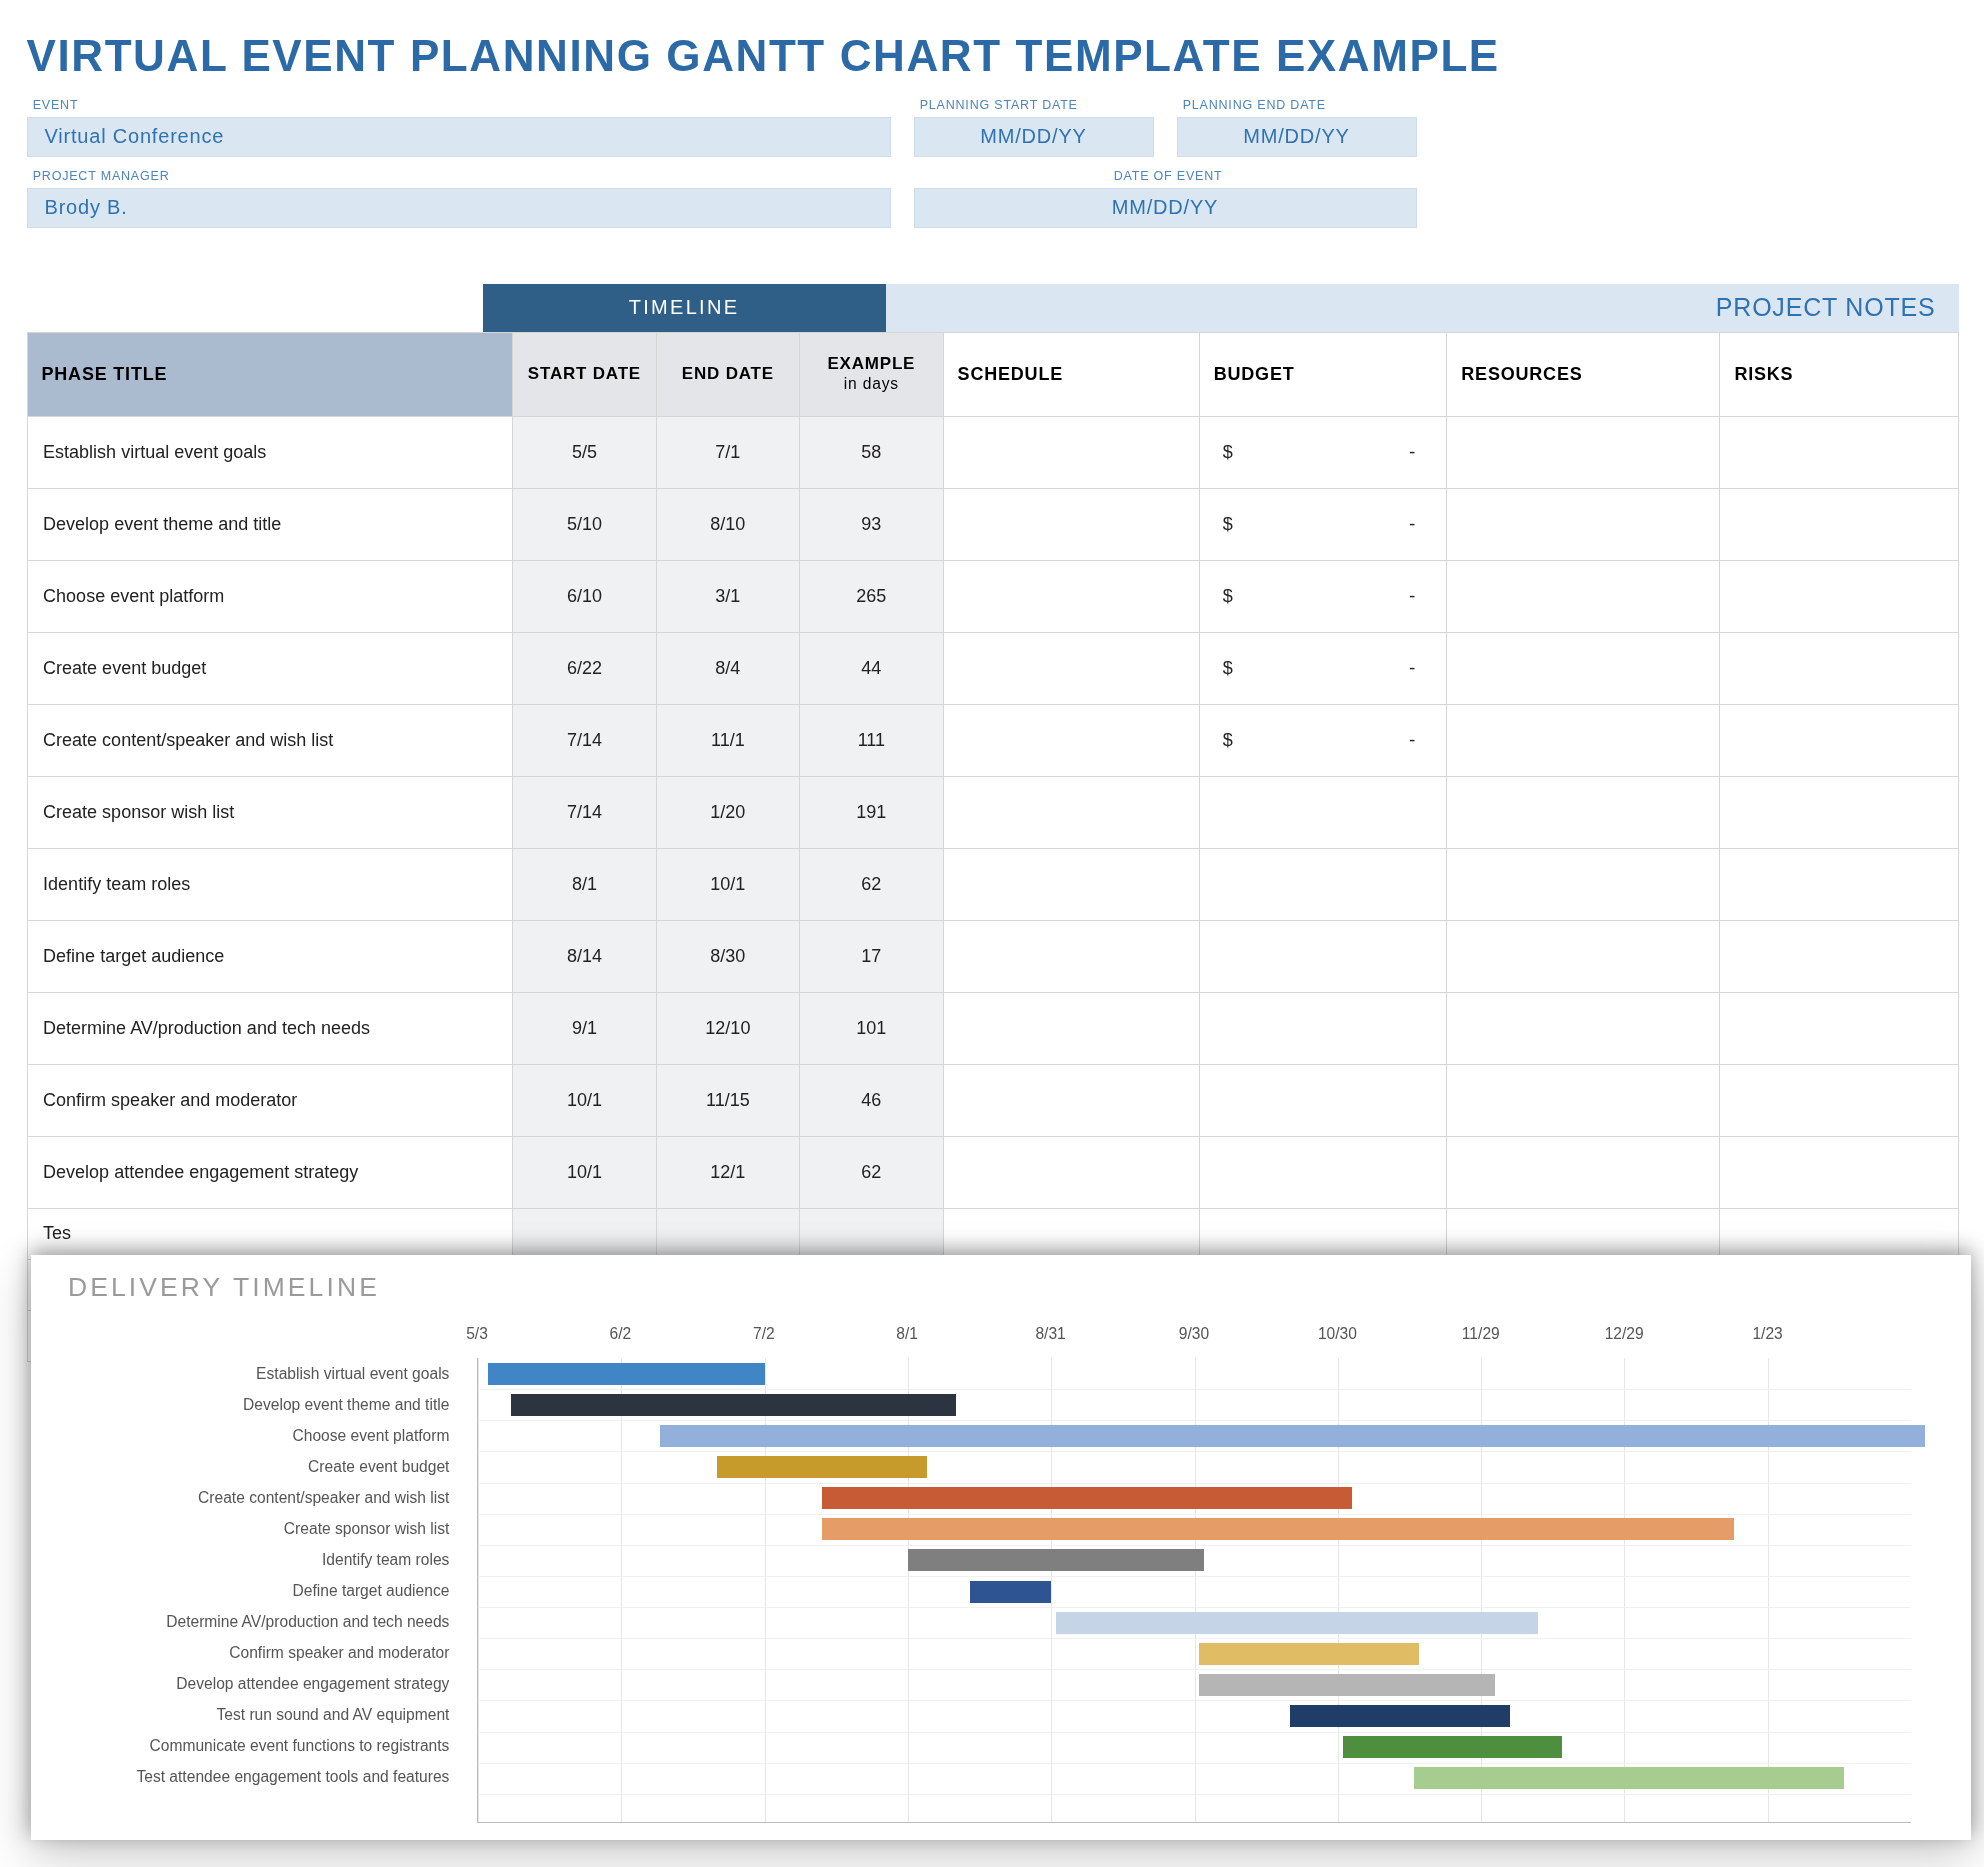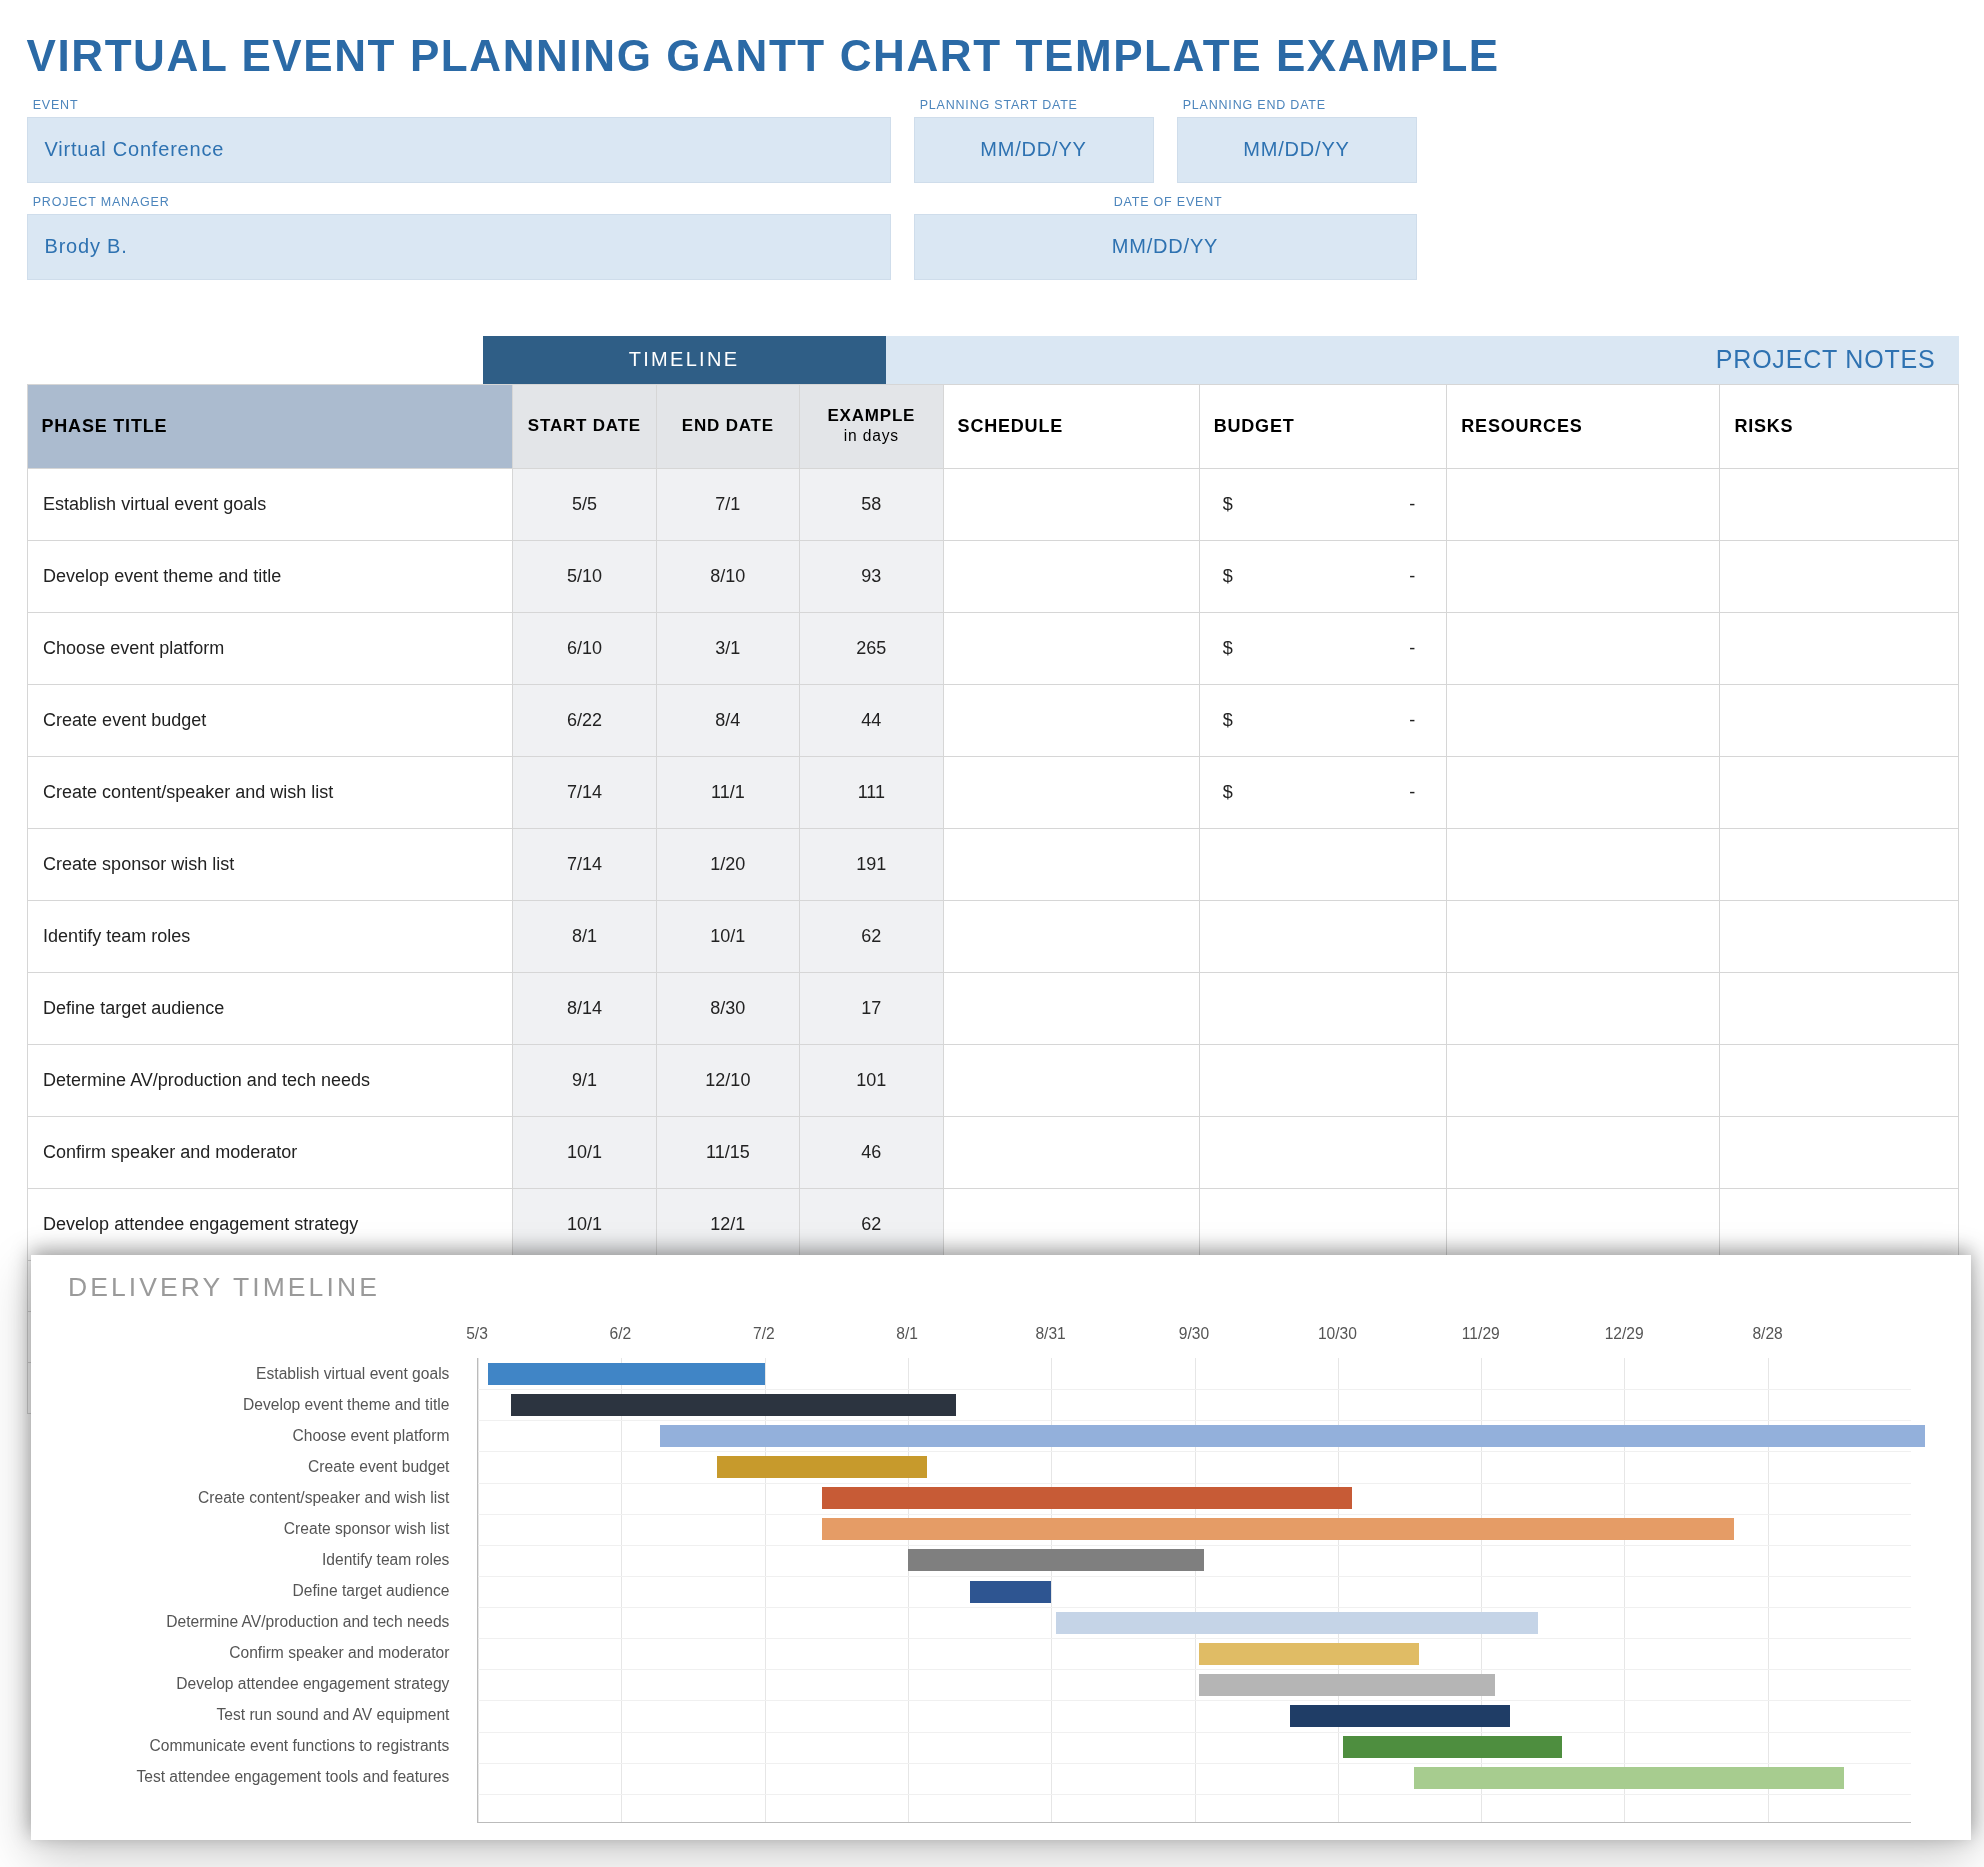--- a/index.html
+++ b/index.html
@@ -5,21 +5,21 @@
   * { box-sizing: border-box; }
   html, body { margin:0; padding:0; font-family: "Segoe UI", "Helvetica Neue", Arial, sans-serif; background:#fff; color:#222; font-size:15px; }
   .page { width:1985px; height:1868px; position:relative; overflow:hidden; background:#fff; }
   .inner { padding:31px 26.5px 0 26.5px; }
 
   .title { font-size:44px; font-weight:800; letter-spacing:1.6px; color:#2B6AA6; font-family:"Century Gothic","Segoe UI",sans-serif; margin-bottom:17px; }
 
   .meta-row { display:flex; align-items:flex-end; gap:23px; }
   .meta-block { display:flex; flex-direction:column; }
   .meta-block .lbl { font-size:12.5px; color:#4C85BC; letter-spacing:0.8px; margin:0 0 4.7px 6.2px; }
-  .meta-box { background:#DAE7F3; border:0.8px solid #CFDDEB; color:#2E72B1; font-size:20px; letter-spacing:0.8px; display:flex; align-items:center; padding:8px 17px; height:66px; }
+  .meta-box { background:#DAE7F3; border:0.8px solid #CFDDEB; color:#2E72B1; font-size:20px; letter-spacing:0.8px; display:flex; align-items:center; padding:8px 17px; height:40px; }
   .event-box { width:864px; }
   .date-box { width:240px; justify-content:center; }
   .meta-row2 { margin-top:12.5px; display:flex; align-items:center; gap:23px; }
   .pm-box { width:864px; }
   .date-of-event-box { width:503px; justify-content:center; }
 
   .ribbon-wrap { margin-top:56px; display:flex; }
   .ribbon-left { width:456px; }
   .ribbon-timeline { width:403px; height:48px; background:#2F5E86; color:#fff; font-size:20px; letter-spacing:2.3px; display:flex; align-items:center; justify-content:center; font-weight:500; }
   .ribbon-notes { flex:1; height:48px; background:#DAE7F3; color:#2E72B1; font-size:25px; letter-spacing:0.8px; display:flex; align-items:center; justify-content:flex-end; padding-right:23px; }
@@ -290,21 +290,21 @@
       <div class="axis" id="gantt-axis">
           <div class="tick" style="left: 0%;">5/3</div>
           <div class="tick" style="left: 10%;">6/2</div>
           <div class="tick" style="left: 20%;">7/2</div>
           <div class="tick" style="left: 30%;">8/1</div>
           <div class="tick" style="left: 40%;">8/31</div>
           <div class="tick" style="left: 50%;">9/30</div>
           <div class="tick" style="left: 60%;">10/30</div>
           <div class="tick" style="left: 70%;">11/29</div>
           <div class="tick" style="left: 80%;">12/29</div>
-          <div class="tick" style="left: 90%;">8/28</div>
+          <div class="tick" style="left: 90%;">1/23</div>
         </div>
       <div class="plot" id="gantt-plot">
         <div class="grid" id="gantt-grid">
             <div class="vg" style="left: 0%;"></div>
             <div class="vg" style="left: 10%;"></div>
             <div class="vg" style="left: 20%;"></div>
             <div class="vg" style="left: 30%;"></div>
             <div class="vg" style="left: 40%;"></div>
             <div class="vg" style="left: 50%;"></div>
             <div class="vg" style="left: 60%;"></div>

